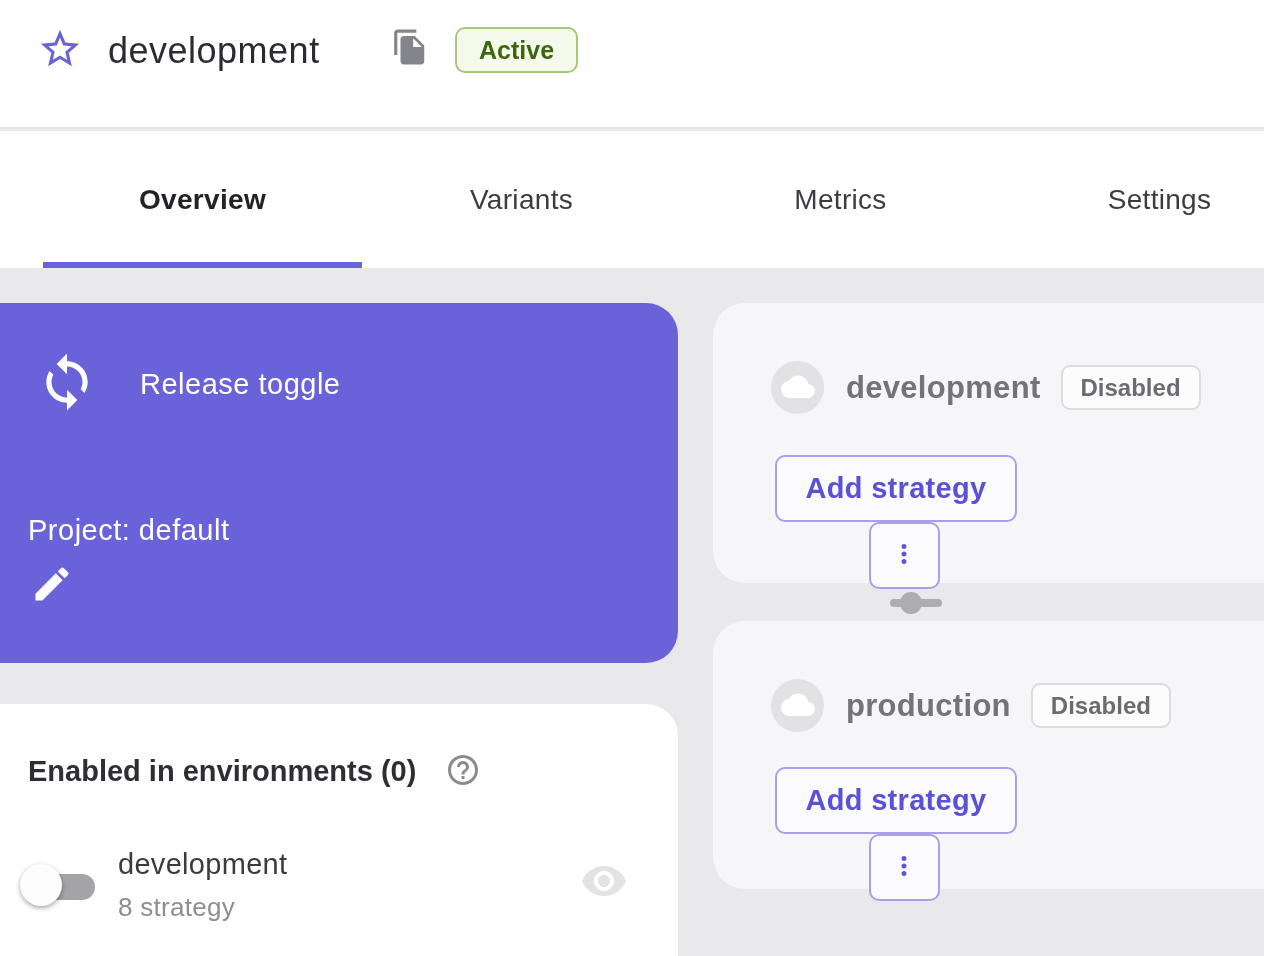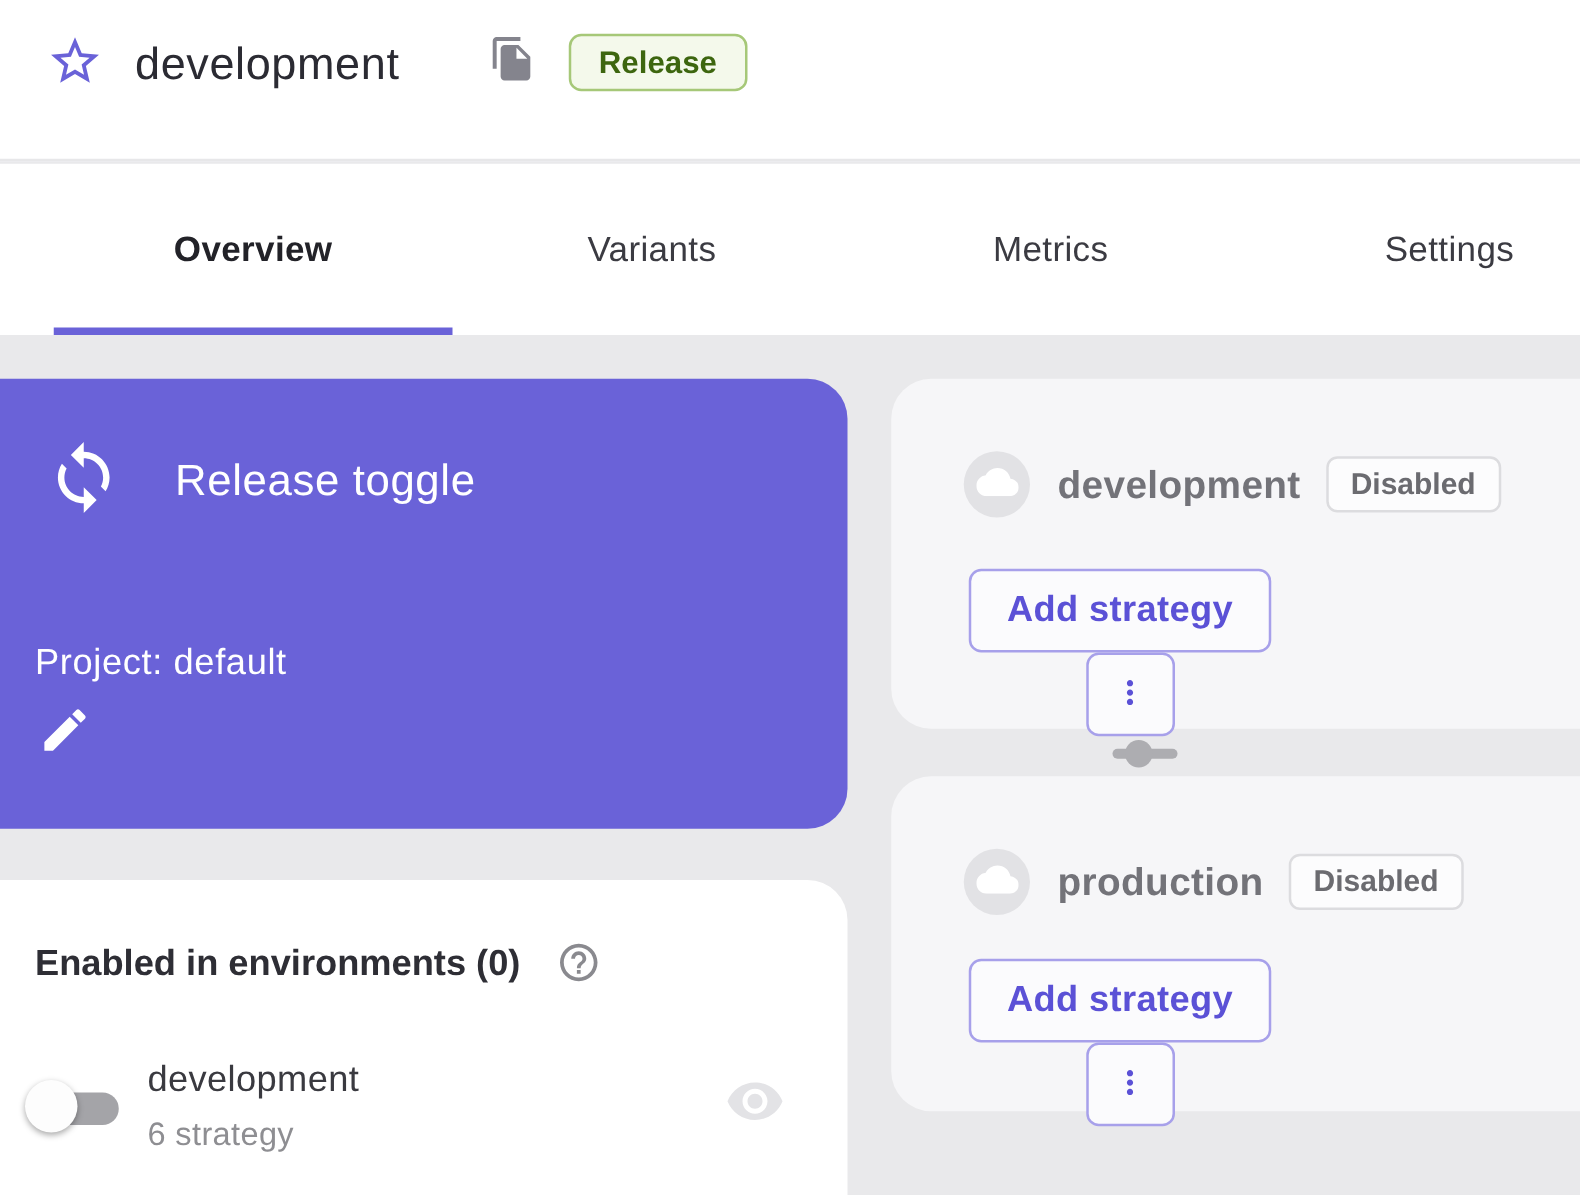--- a/index.html
+++ b/index.html
@@ -45,21 +45,21 @@
 
   
   .content { position:absolute; left:0; top:268px; width:1264px; height:688px; background:#e9e9eb; }
 
   
   .info-card {
     position:absolute; left:0; top:35px; width:678px; height:360px;
     background:#6a62d8; border-radius:0 32px 32px 0; color:#ffffff;
   }
   .info-type-row { position:absolute; left:36px; top:48px; display:flex; align-items:center; gap:42px; }
-  .info-type-label { font-size:35px; letter-spacing:0.5px; }
+  .info-type-label { font-size:29px; letter-spacing:0.5px; }
   .info-project { position:absolute; left:28px; top:180px; font-size:29px; letter-spacing:0.5px;margin-top:31px; }
   .info-desc-row { position:absolute; left:28px; top:258px; display:flex; align-items:center; gap:26px; }
   .info-desc { font-size:29px; letter-spacing:0.5px; }
   .edit-btn { background:none; border:none; cursor:pointer; width:48px; height:48px;
     display:flex; align-items:center; justify-content:center; }
 
   
   .env-panel {
     position:absolute; left:0; top:436px; width:678px; height:256px;
     background:#ffffff; border-radius:0 32px 0 0;
@@ -122,21 +122,21 @@
       </span>
     </button>
     <h1 class="flag-title">development</h1>
     <button class="copy-btn">
       <span>
         <svg width="38" height="38" viewBox="0 0 24 24">
             <path fill="#84848d" d="M16 1H4c-1.1 0-2 .9-2 2v14h2V3h12V1zm-1 4l6 6v10c0 1.1-.9 2-2 2H7.99C6.89 23 6 22.1 6 21l.01-14c0-1.1.89-2 1.99-2h7zm-1 7h5.5L14 6.5V12z"></path>
           </svg>
       </span>
     </button>
-    <span class="active-badge">Release</span>
+    <span class="active-badge">Active</span>
   </div>
 
   <div class="tabbar">
     <div class="tabs">
       <button class="tab active">Overview</button>
       <button class="tab">Variants</button>
       <button class="tab">Metrics</button>
       <button class="tab">Settings</button>
     </div>
     <div class="tab-indicator"></div>
@@ -175,21 +175,21 @@
               </svg>
           </span>
         </button>
       </div>
       <div class="env-row">
         <button class="switch" aria-checked="false">
           <span class="switch-track"></span>
           <span class="switch-thumb"></span>
         </button>
         <span class="env-row-name">development</span>
-        <span class="env-row-sub">6 strategy</span>
+        <span class="env-row-sub">8 strategy</span>
         <button class="eye-btn">
           <span>
             <svg width="48" height="36" viewBox="0 0 24 18">
                 <path fill="#e3e3e6" d="M12 1.5C7 1.5 2.73 4.61 1 9c1.73 4.39 6 7.5 11 7.5s9.27-3.11 11-7.5c-1.73-4.39-6-7.5-11-7.5zM12 14c-2.76 0-5-2.24-5-5s2.24-5 5-5 5 2.24 5 5-2.24 5-5 5zm0-8c-1.66 0-3 1.34-3 3s1.34 3 3 3 3-1.34 3-3-1.34-3-3-3z"></path>
               </svg>
           </span>
         </button>
       </div>
     </div>
 

